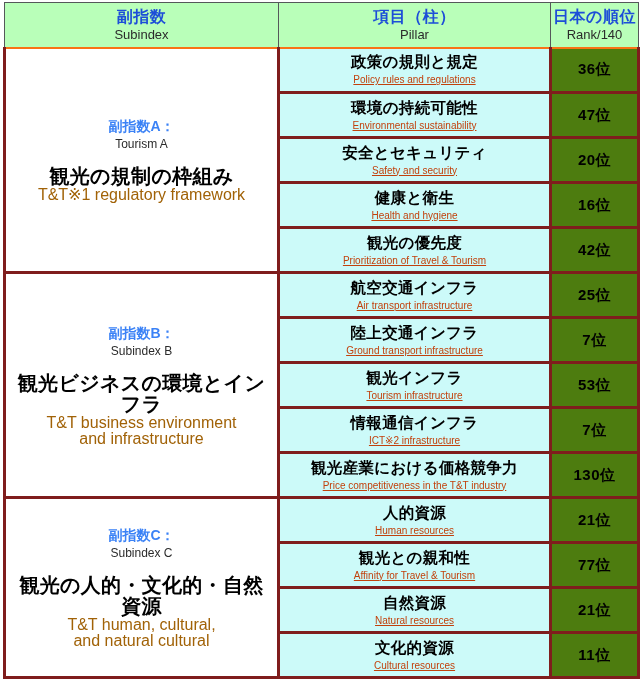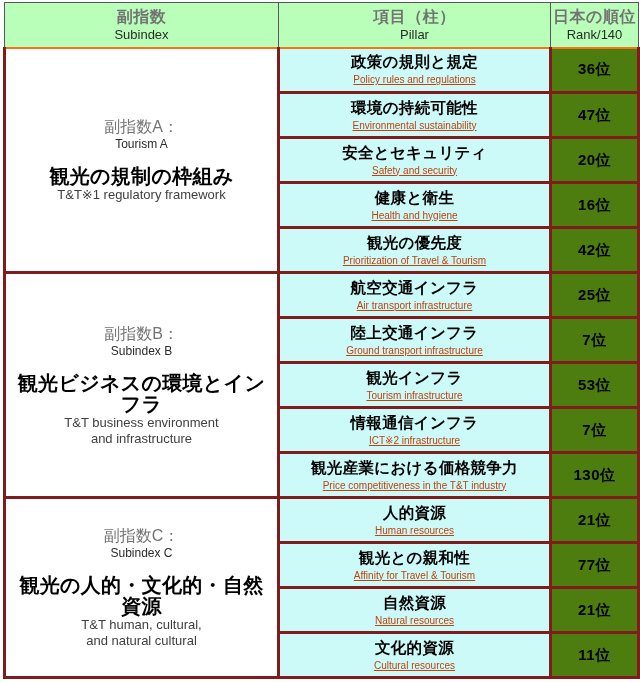--- a/index.html
+++ b/index.html
@@ -46,57 +46,57 @@
   
   .hdr {
     background: #b9ffb9;
     height: 45px;
     padding: 3px 2px;
   }
   .hdr .ja {
     font-size: 16px;
     font-weight: bold;
     line-height: 20px;
-    color: #737373;
+    color: #1d4ed8;
     letter-spacing: 0.5px;
   }
   .hdr .en {
     font-size: 13px;
     font-weight: normal;
     line-height: 16px;
     color: #2b2b2b;
   }
 
   
   td.subindex {
     background: #ffffff;
     padding: 6px 6px;
   }
   .sub-tag {
-    font-size: 16px;
-    font-weight: normal;
-    color: #737373;
+    font-size: 14px;
+    font-weight: bold;
+    color: #3b82f6;
     line-height: 19px;
   }
   .sub-tag-en {
     font-size: 12px;
     color: #2b2b2b;
     line-height: 17px;
   }
   .sub-gap { height: 13px; }
   .sub-ja {
     font-size: 20px;
     font-weight: bold;
     color: #000000;
     line-height: 21px;
     letter-spacing: 0.3px;
   }
   .sub-en {
-    font-size: 13px;
-    color: #404040;
+    font-size: 16px;
+    color: #a16207;
     line-height: 16px;
   }
 
   
   td.pillar {
     background: #ccfaf9;
     height: 45px;
     padding: 2px 3px;
   }
   .pillar-ja {

